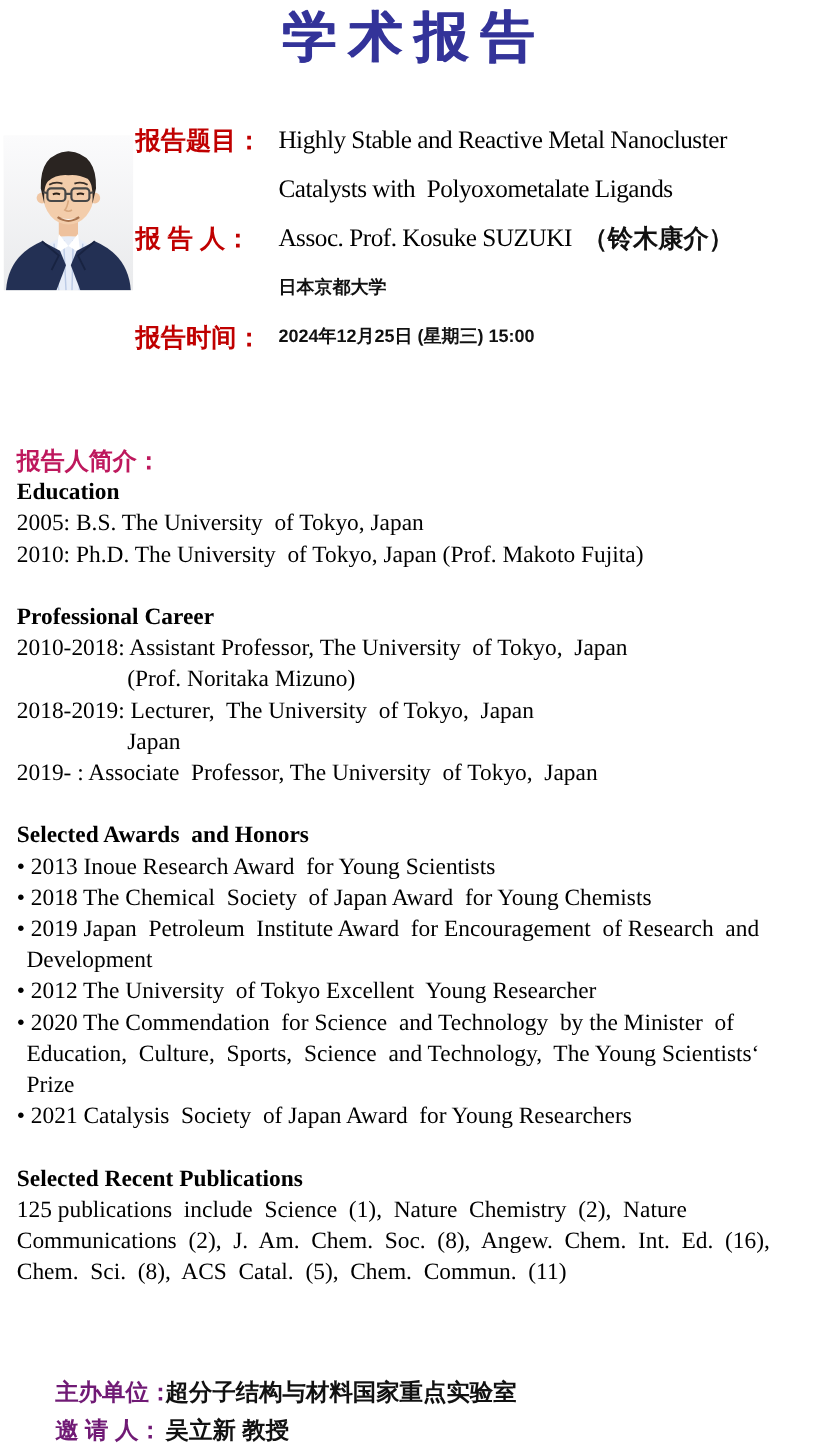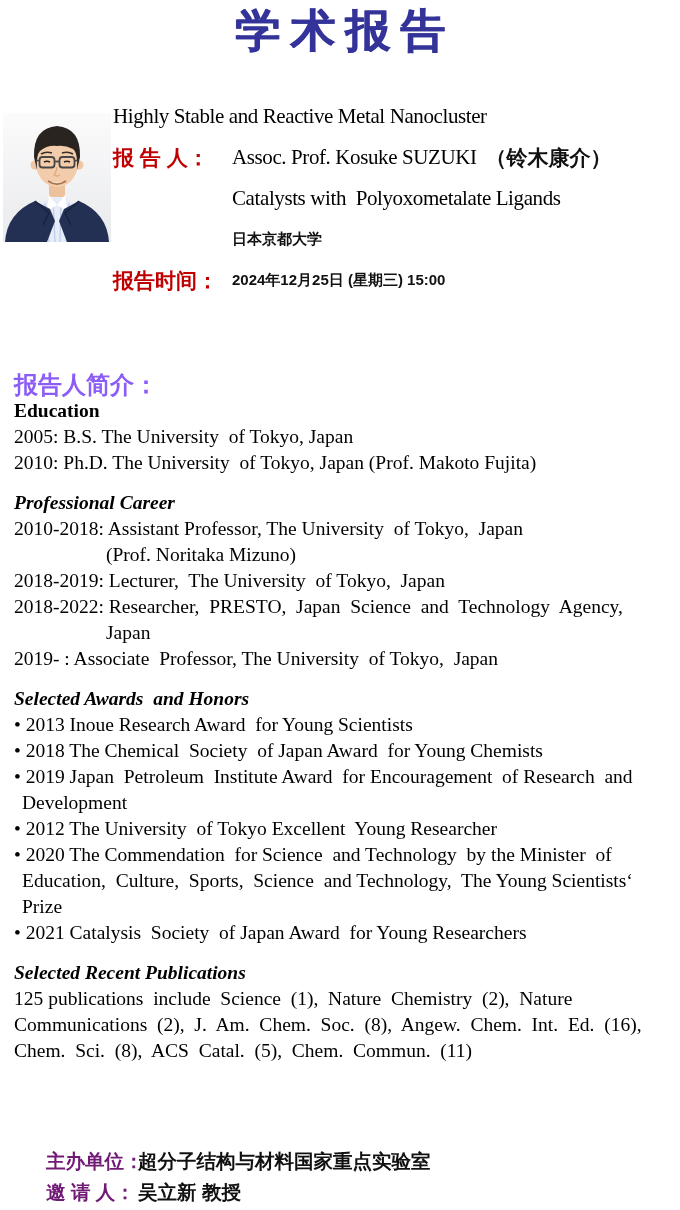--- a/index.html
+++ b/index.html
@@ -45,23 +45,23 @@
   }
   .speaker-cn { margin-left: 9px; }
   .big-cn { font-size: 15px; }
 
   
   .bio {
     position: absolute; left: 14px; top: 372px; width: 658px;
     font-size: 19.5px; line-height: 26px;
   }
   .bio div { white-space: pre-wrap; }
-  .intro-label { font-weight: bold; color: #8b5cf6; font-size: 24px; }
+  .intro-label { font-weight: bold; color: #be185d; font-size: 20px; }
   .sec-heading { font-weight: bold; }
-  .gap { margin-top: 14px; font-style: italic; }
+  .gap { margin-top: 26px; }
   .cont { padding-left: 92px; }   
   .cont2 { padding-left: 8px; }   
 
   
   .footer {
     position: absolute; left: 14px; top: 1146px;
     font-family: "Liberation Sans", sans-serif; font-weight: bold;
     font-size: 19.5px; line-height: 31px;
   }
   .frow { display: flex; }
@@ -119,30 +119,31 @@
 
       <path d="M54 54 Q53 60 51 62 Q54 64 57 62" stroke="#d8a87f" stroke-width="1.3" fill="none"></path>
 
       <path d="M45 68 Q54 74 63 68" stroke="#a8724c" stroke-width="1.8" fill="none"></path>
       <path d="M47 68.5 Q54 72 61 68.5 Q54 70.5 47 68.5 Z" fill="#ffffff"></path>
     </svg>
   </div>
 
   <div class="header-info">
     <div class="hrow">
+      <span class="hlabel">报告题目：</span>
       <span class="hval-en">Highly Stable and Reactive Metal Nanocluster</span>
+    </div>
+    <div class="hrow">
+      <span class="hlabel"></span>
+      <span class="hval-en">Catalysts with  Polyoxometalate Ligands</span>
     </div>
     <div class="hrow">
       <span class="hlabel">报 告 人：</span>
       <span class="hval-en">Assoc. Prof. Kosuke SUZUKI</span>
       <span class="hval-cn speaker-cn">（铃木康介）</span>
-    </div>
-    <div class="hrow">
-      <span class="hlabel"></span>
-      <span class="hval-en">Catalysts with  Polyoxometalate Ligands</span>
     </div>
     <div class="hrow">
       <span class="hlabel"></span>
       <span class="hval-cn big-cn">日本京都大学</span>
     </div>
     <div class="hrow">
       <span class="hlabel">报告时间：</span>
       <span class="hval-cn big-cn">2024年12月25日 (星期三) 15:00</span>
     </div>
   </div>
@@ -151,21 +152,20 @@
     <div class="intro-label">报告人简介：</div>
 
     <div class="sec-heading">Education</div>
     <div>2005: B.S. The University  of Tokyo, Japan</div>
     <div>2010: Ph.D. The University  of Tokyo, Japan (Prof. Makoto Fujita)</div>
 
     <div class="sec-heading gap">Professional Career</div>
     <div>2010-2018: Assistant Professor, The University  of Tokyo,  Japan</div>
     <div class="cont">(Prof. Noritaka Mizuno)</div>
     <div>2018-2019: Lecturer,  The University  of Tokyo,  Japan</div>
-    <div>2018-2022: Researcher,  PRESTO,  Japan  Science  and  Technology  Agency,</div>
     <div class="cont">Japan</div>
     <div>2019- : Associate  Professor, The University  of Tokyo,  Japan</div>
 
     <div class="sec-heading gap">Selected Awards  and Honors</div>
     <div>• 2013 Inoue Research Award  for Young Scientists</div>
     <div>• 2018 The Chemical  Society  of Japan Award  for Young Chemists</div>
     <div>• 2019 Japan  Petroleum  Institute Award  for Encouragement  of Research  and</div>
     <div class="cont2">Development</div>
     <div>• 2012 The University  of Tokyo Excellent  Young Researcher</div>
     <div>• 2020 The Commendation  for Science  and Technology  by the Minister  of</div>

